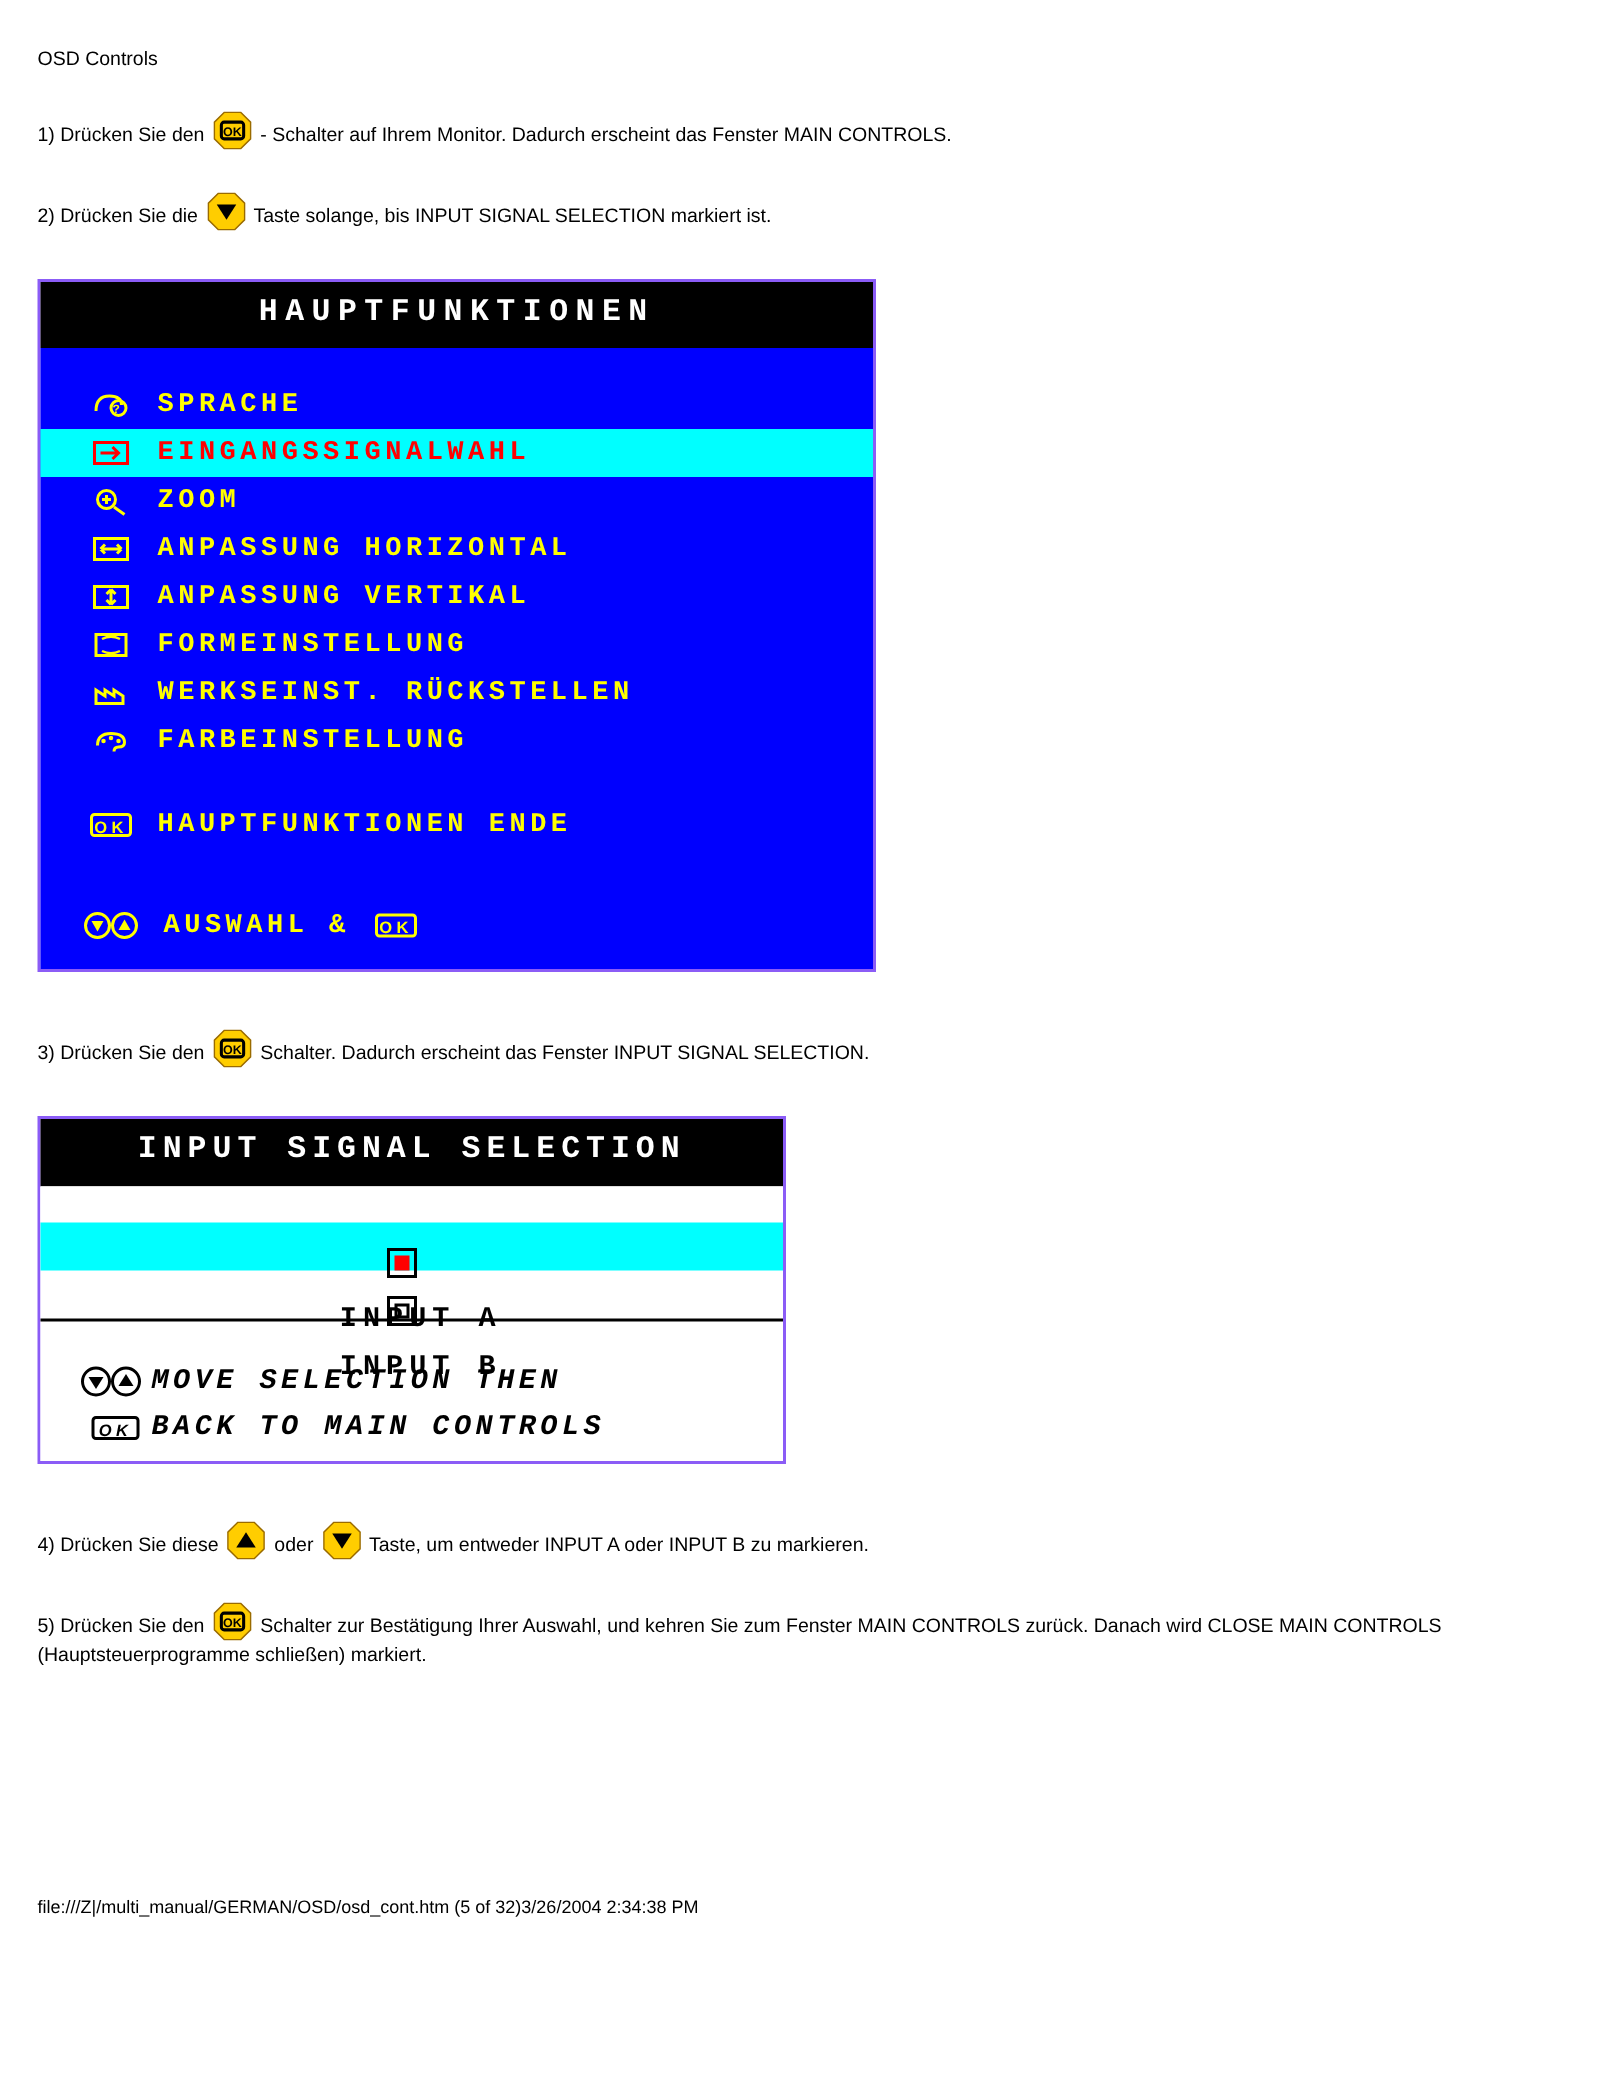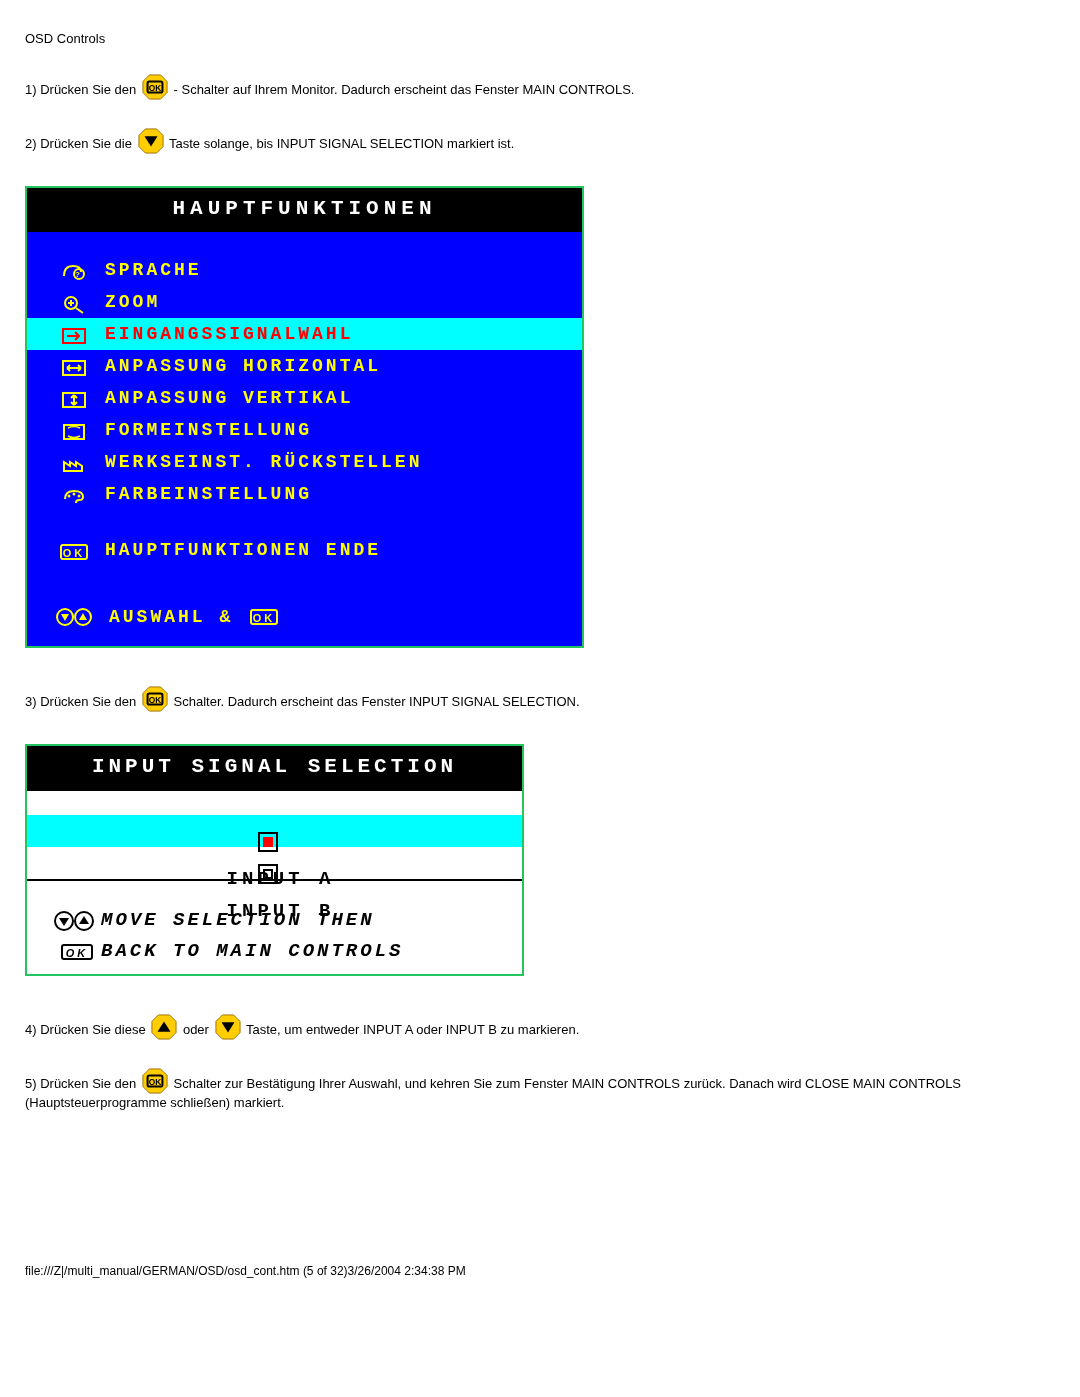--- a/index.html
+++ b/index.html
@@ -21,21 +21,21 @@
     font-size: 13px;
   }
   .inline-icon {
     display: inline-block;
     vertical-align: -6px;
     margin: 0 2px;
   }
   
   .osd {
     display: inline-block;
-    border: 2px solid #22c55e;
+    border: 2px solid #8b5cf6;
     font-family: "Courier New", monospace;
     font-weight: bold;
     letter-spacing: 3px;
     font-size: 18px;
     margin: 4px 0 28px 0;
   }
   .osd-title {
     background: #000;
     color: #fff;
     text-align: center;
@@ -44,21 +44,21 @@
     font-size: 21px;
   }
   .osd1 { width: 555px; }
   .osd1-body {
     background: #0000fe;
     color: #fffe00;
     padding: 22px 0 6px 0;
   }
   .osd1-row {
     display: flex;
-    align-items: flex-end;
+    align-items: center;
     padding: 3px 16px 3px 30px;
     height: 26px;
   }
   .osd1-row.hl {
     background: #00ffff;
     color: #ff0000;
   }
   .osd1-icon {
     width: 34px;
     flex: 0 0 34px;
@@ -227,35 +227,35 @@
   <div class="osd-title">HAUPTFUNKTIONEN</div>
   <div class="osd1-body">
     <div class="osd1-row">
       <span class="osd1-icon" style="color:#fffe00">
           <svg width="26" height="22">
             <use href="#ic-lang"></use>
           </svg>
         </span>
       <span class="osd1-label">SPRACHE</span>
     </div>
-    <div class="osd1-row">
-      <span class="osd1-icon" style="color:#fffe00">
-          <svg width="26" height="22">
-            <use href="#ic-zoom"></use>
-          </svg>
-        </span>
-      <span class="osd1-label">ZOOM</span>
-    </div>
     <div class="osd1-row hl">
       <span class="osd1-icon" style="color:#ff0000">
           <svg width="26" height="22">
             <use href="#ic-input"></use>
           </svg>
         </span>
       <span class="osd1-label">EINGANGSSIGNALWAHL</span>
+    </div>
+    <div class="osd1-row">
+      <span class="osd1-icon" style="color:#fffe00">
+          <svg width="26" height="22">
+            <use href="#ic-zoom"></use>
+          </svg>
+        </span>
+      <span class="osd1-label">ZOOM</span>
     </div>
     <div class="osd1-row">
       <span class="osd1-icon" style="color:#fffe00">
           <svg width="26" height="22">
             <use href="#ic-hadj"></use>
           </svg>
         </span>
       <span class="osd1-label">ANPASSUNG HORIZONTAL</span>
     </div>
     <div class="osd1-row">

